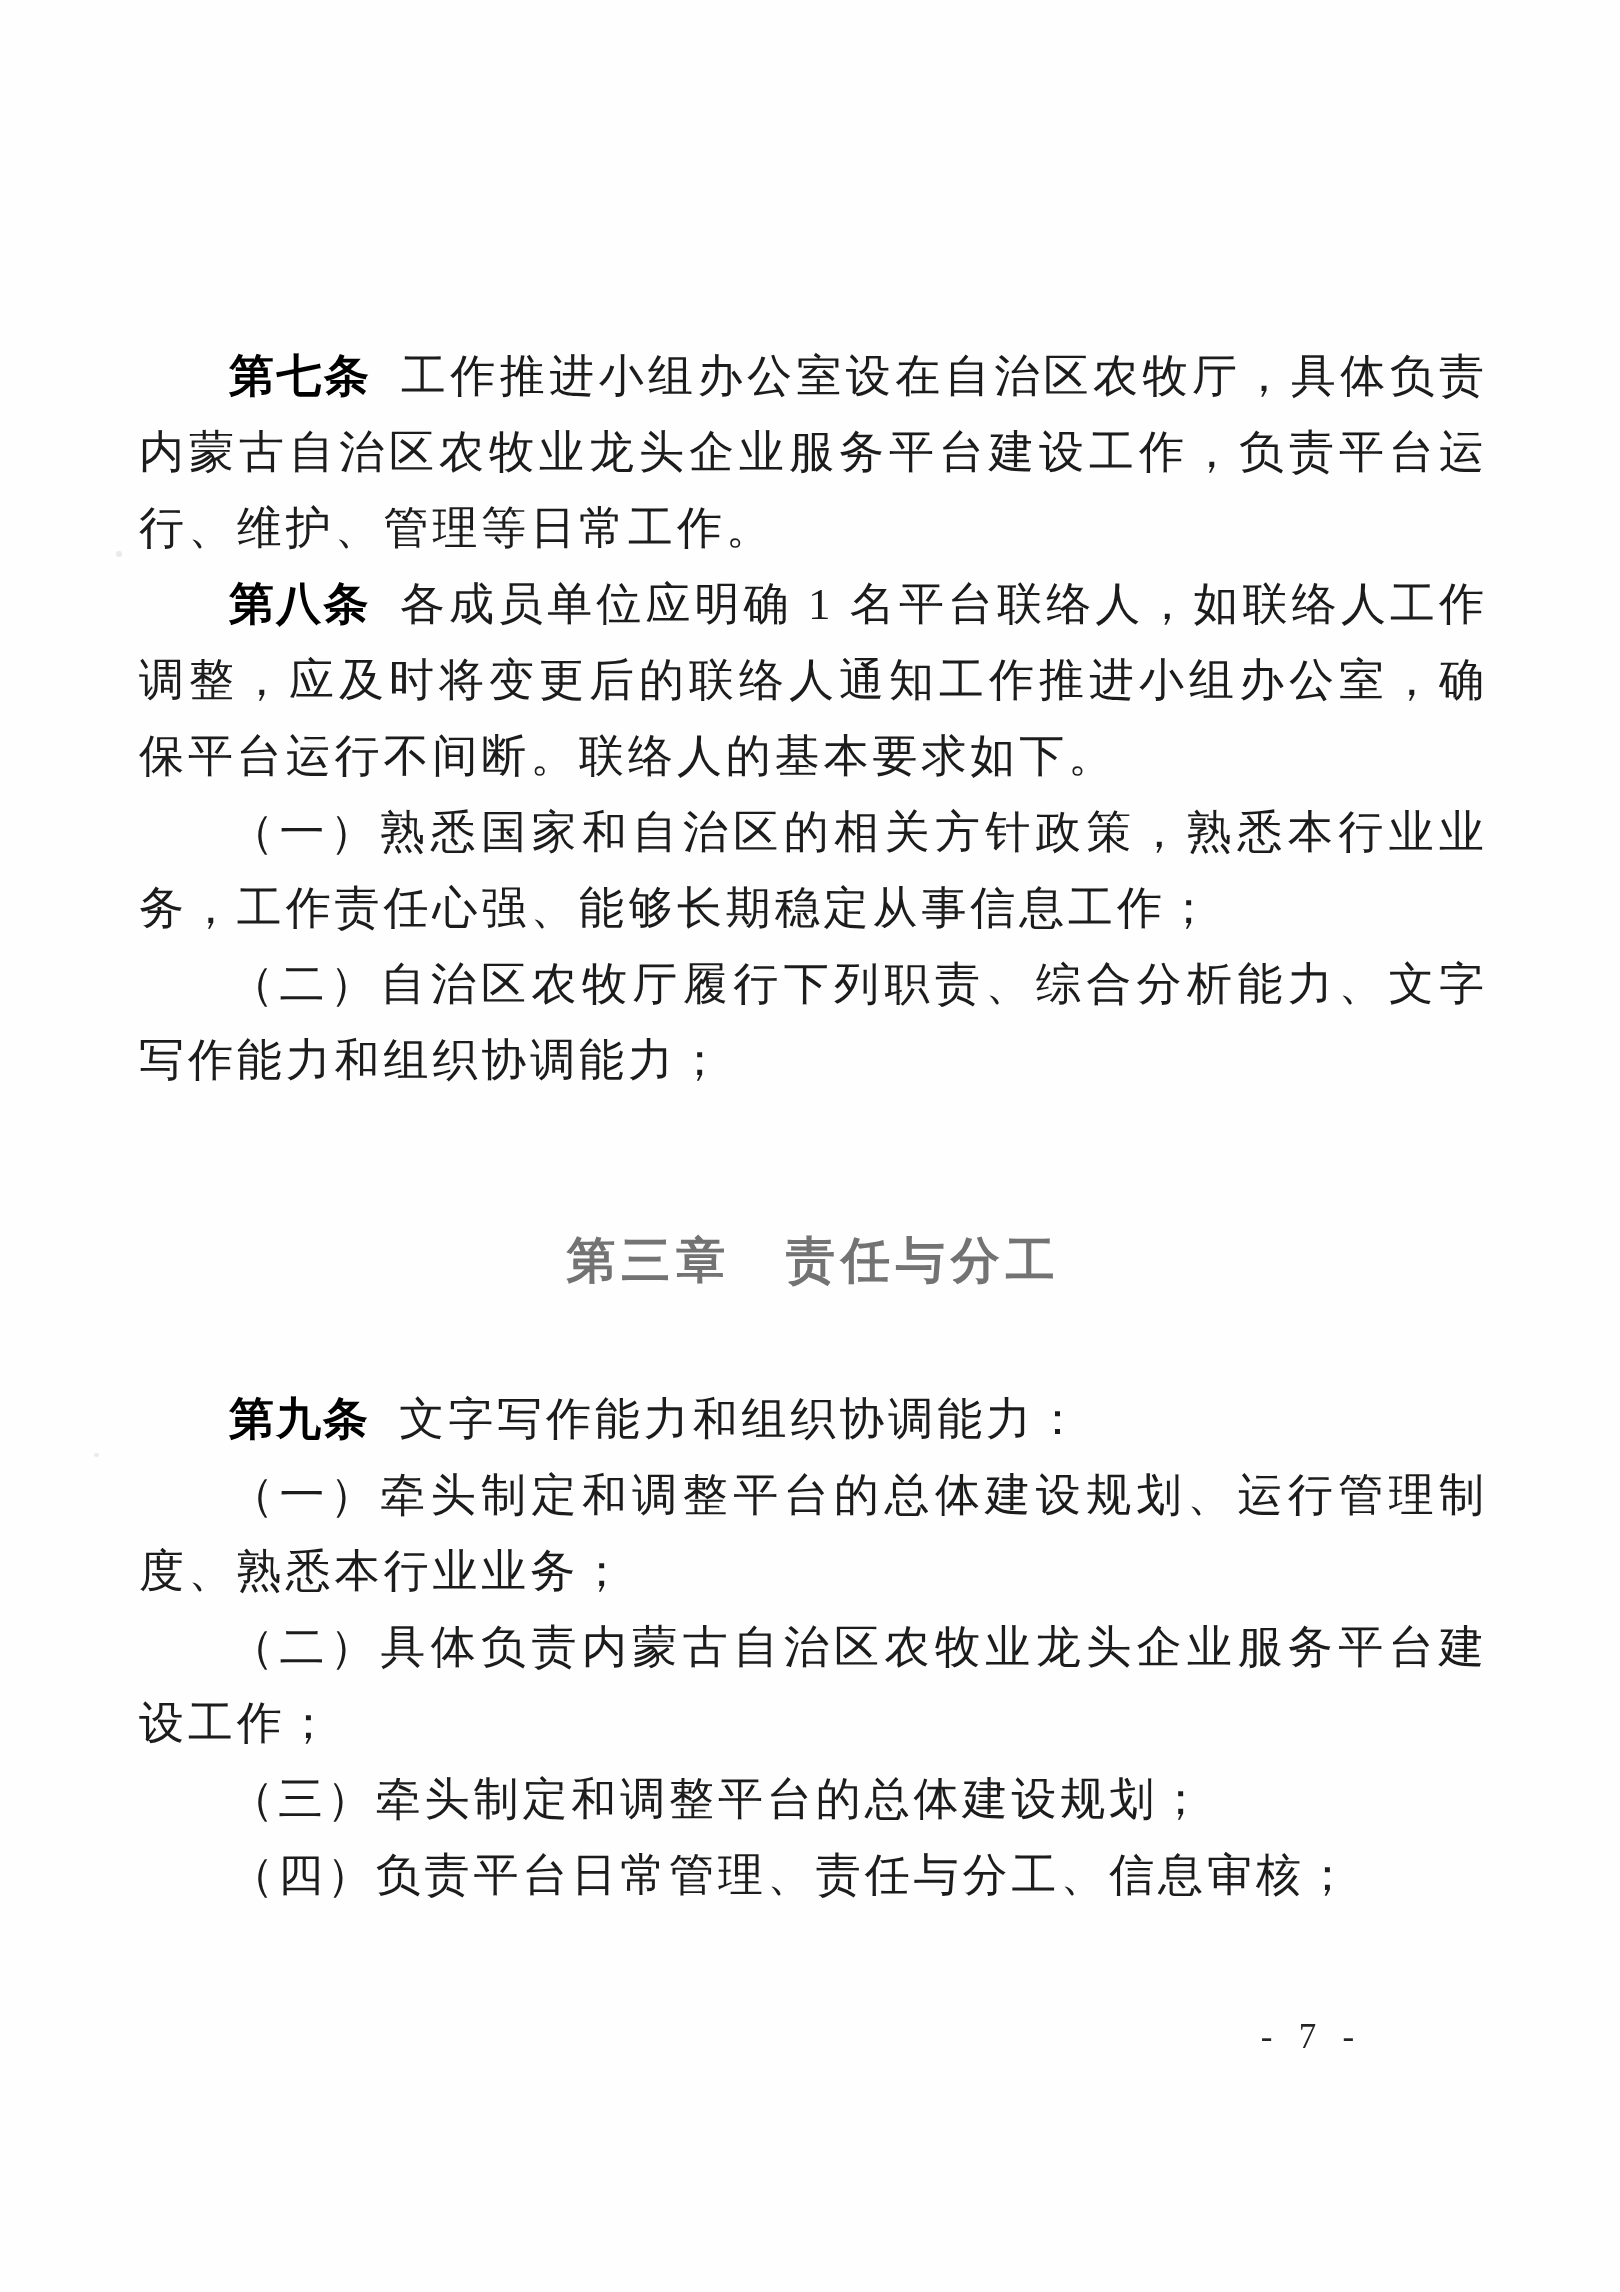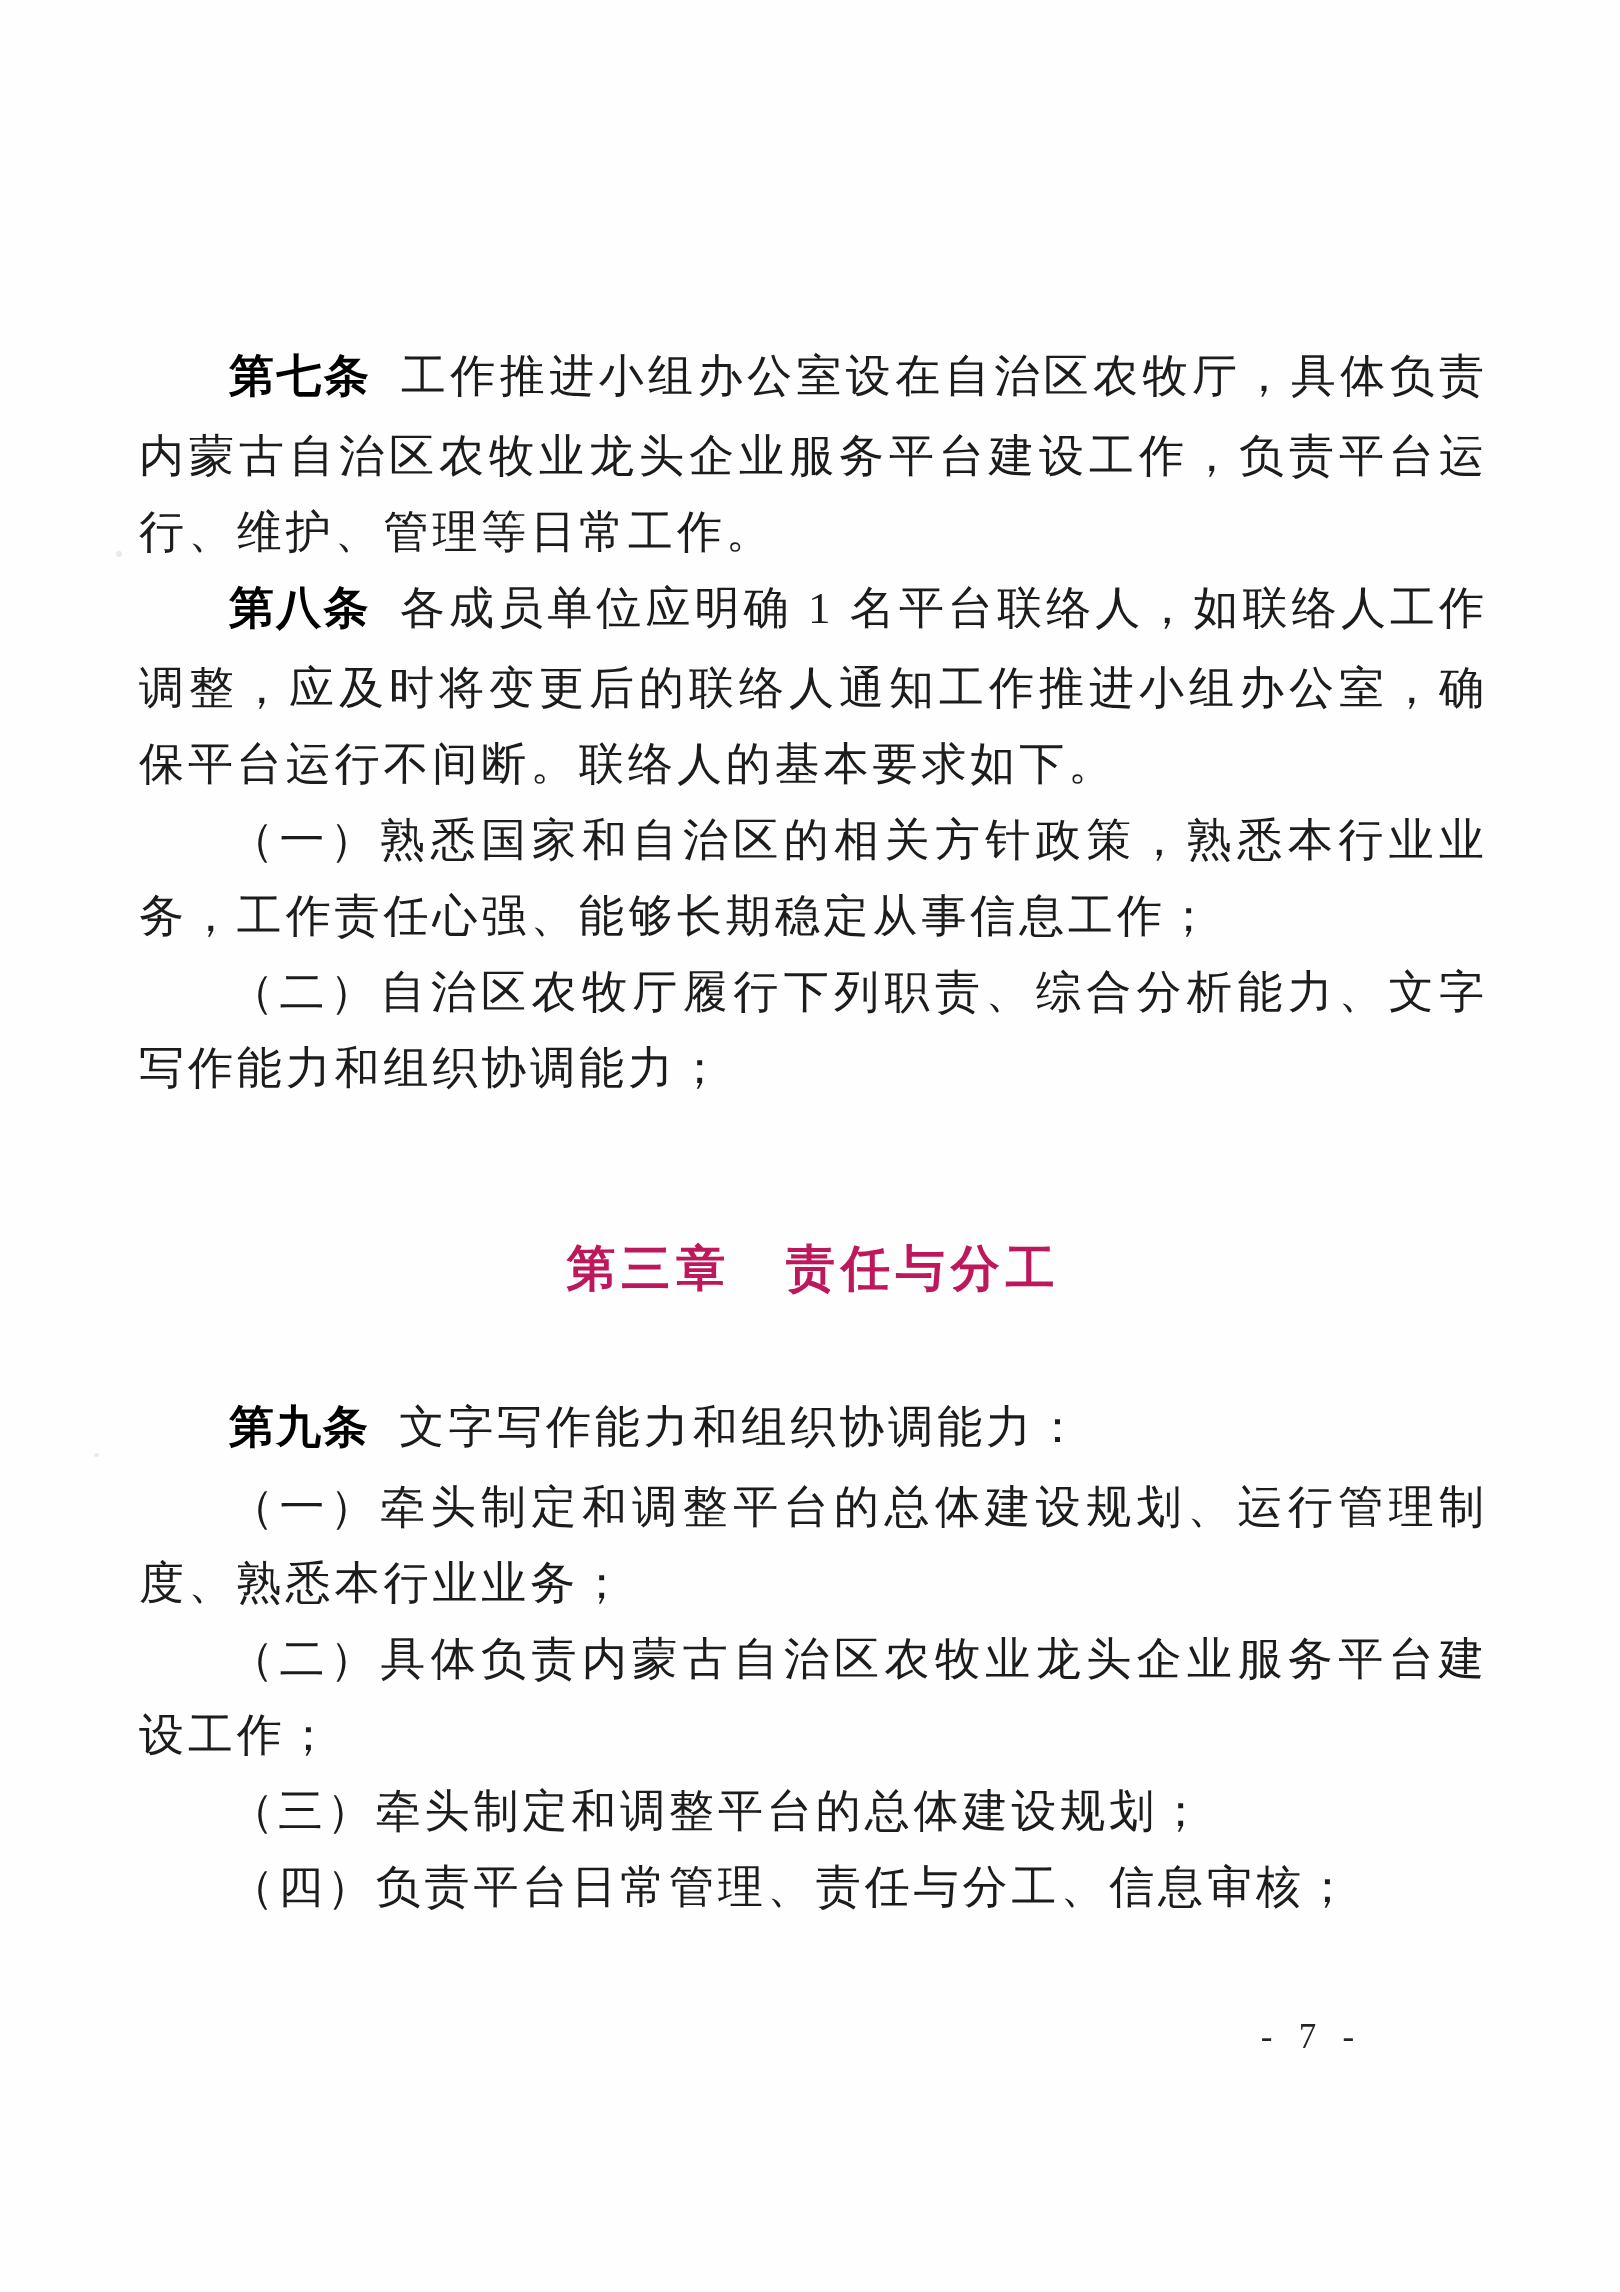--- a/index.html
+++ b/index.html
@@ -34,31 +34,30 @@
     letter-spacing: 3.9px;
     text-align: justify;
     text-indent: 2em;
     color: #1c1c1c;
   }
   .para .lead {
     font-weight: 700;
     color: #000;
     margin-right: 0.65em;
     letter-spacing: 2px;
-    font-family: Liberation Mono, monospace;
   }
   .chapter-heading {
     margin: 123px 0 82px 0;
     font-size: 49px;
     line-height: 78px;
     font-weight: 700;
     text-align: center;
     text-indent: 0;
     letter-spacing: 5.9px;
-    color: #be185d;
+    color: #737373;
     font-family: "Liberation Sans", sans-serif;
   }
   .footer {
     position: absolute;
     top: 2015px;
     right: 257px;
     font-size: 35px;
     line-height: 43px;
     letter-spacing: 8.8px;
     color: #242424;

